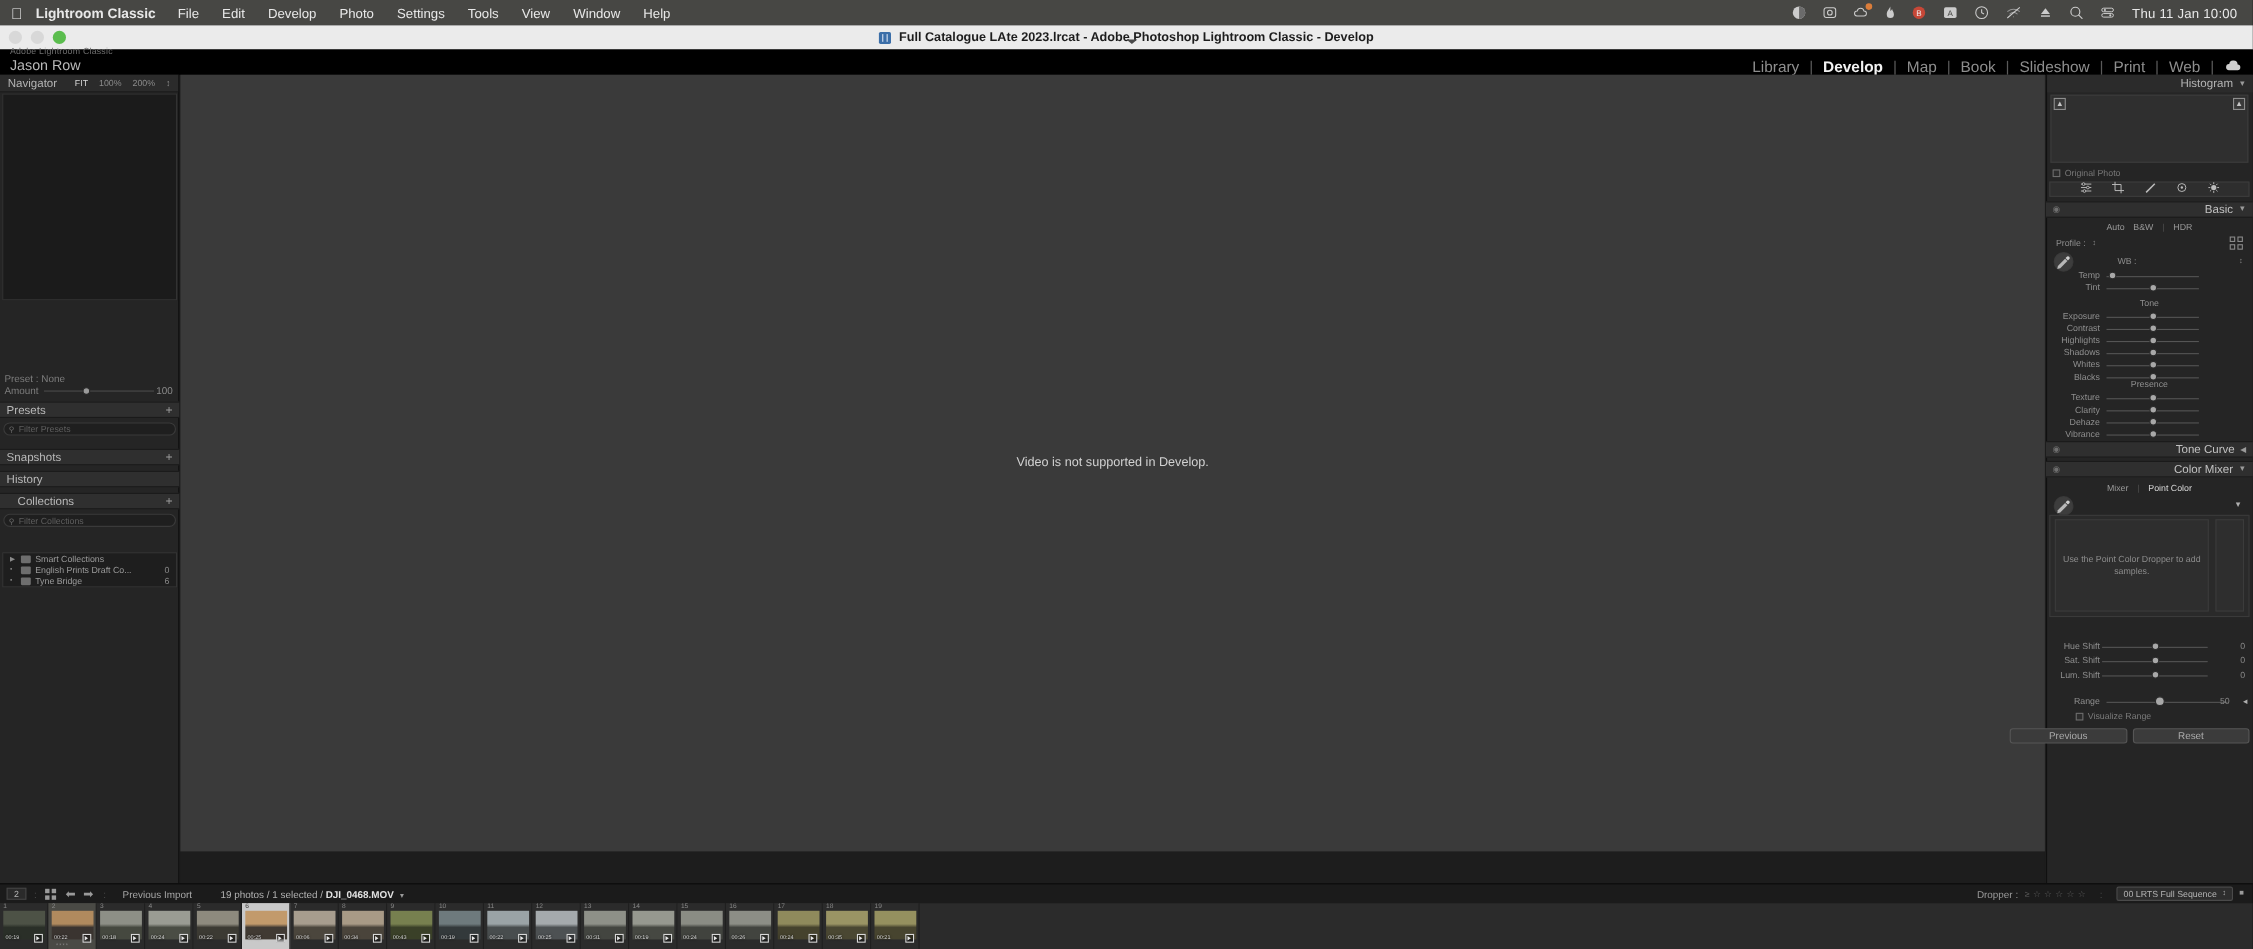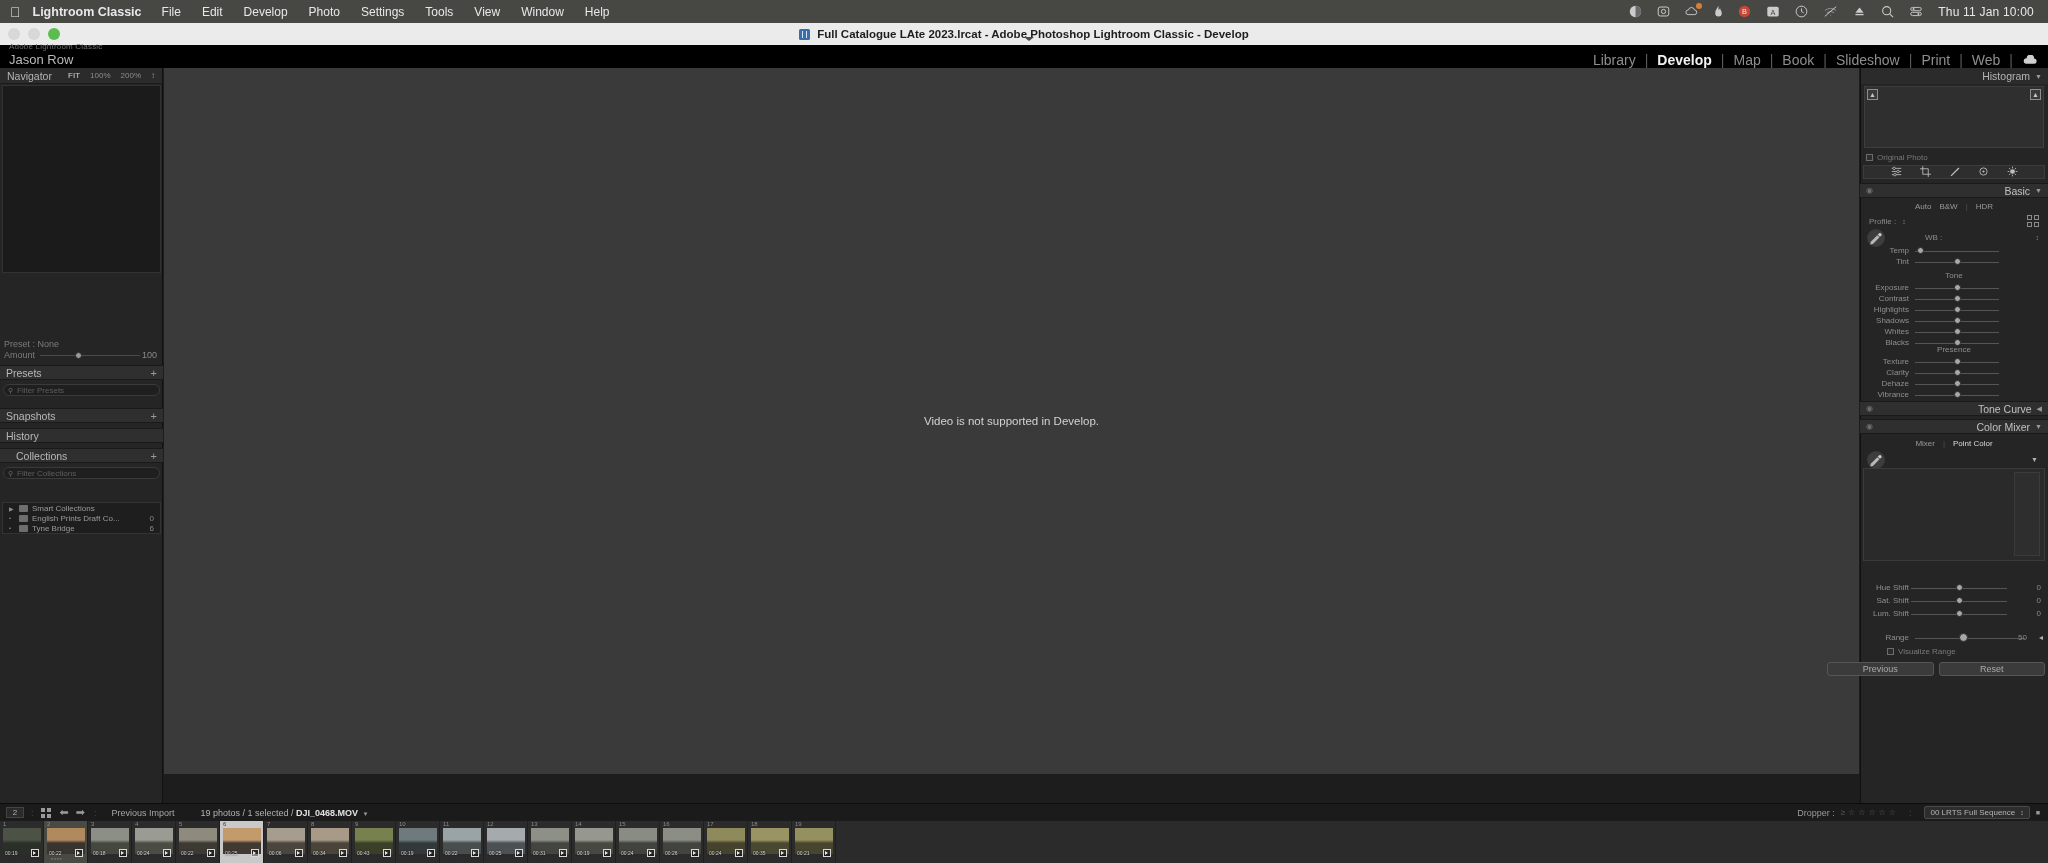--- a/index.html
+++ b/index.html
@@ -530,20 +530,21 @@
       <span class="eyedrop" style="top:-2px;">
         <svg width="18" height="18" viewBox="0 0 20 20">
             <circle cx="10" cy="10" r="9" fill="#3d3d3d"></circle>
             <path d="M13.6 4.6a1.8 1.8 0 0 1 2.4 2.4l-1.6 1.6-2.4-2.4z" fill="#cfcfcf"></path>
             <path d="M11.5 6.9 13.9 9.3 6.6 16.6l-3 .6.6-3z" fill="#b8b8b8"></path>
           </svg>
       </span>
       <span style="margin-left:auto;margin-right:7px;font-size:7px;color:#b0b0b0;">▼</span>
     </div>
     <div class="pointcolor-box" style="top:400px; height:93px;">
+      <div class="pc-inner">Use the Point Color Dropper to add samples.</div>
       <div class="pc-side"></div>
     </div>
     <div id="cm-sliders">
         <div class="sld" style="top: 515px;">
           <span class="nm">Hue Shift</span>
           <span class="trk" style="left:48px;width:96px;"></span>
           <span class="kn" style="left:92.5px;"></span>
           <span class="vl">0</span>
         </div>
         <div class="sld" style="top: 528px;">

